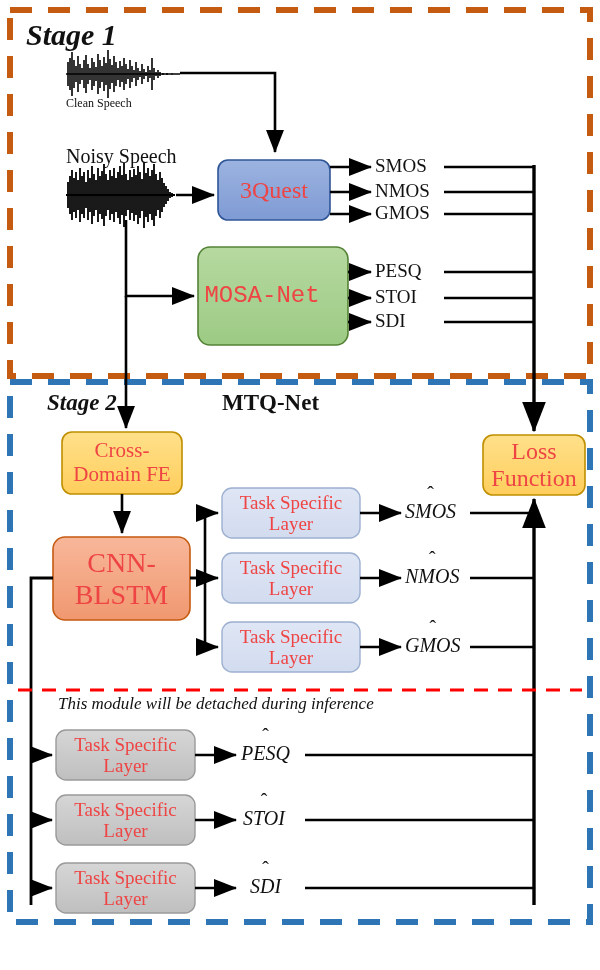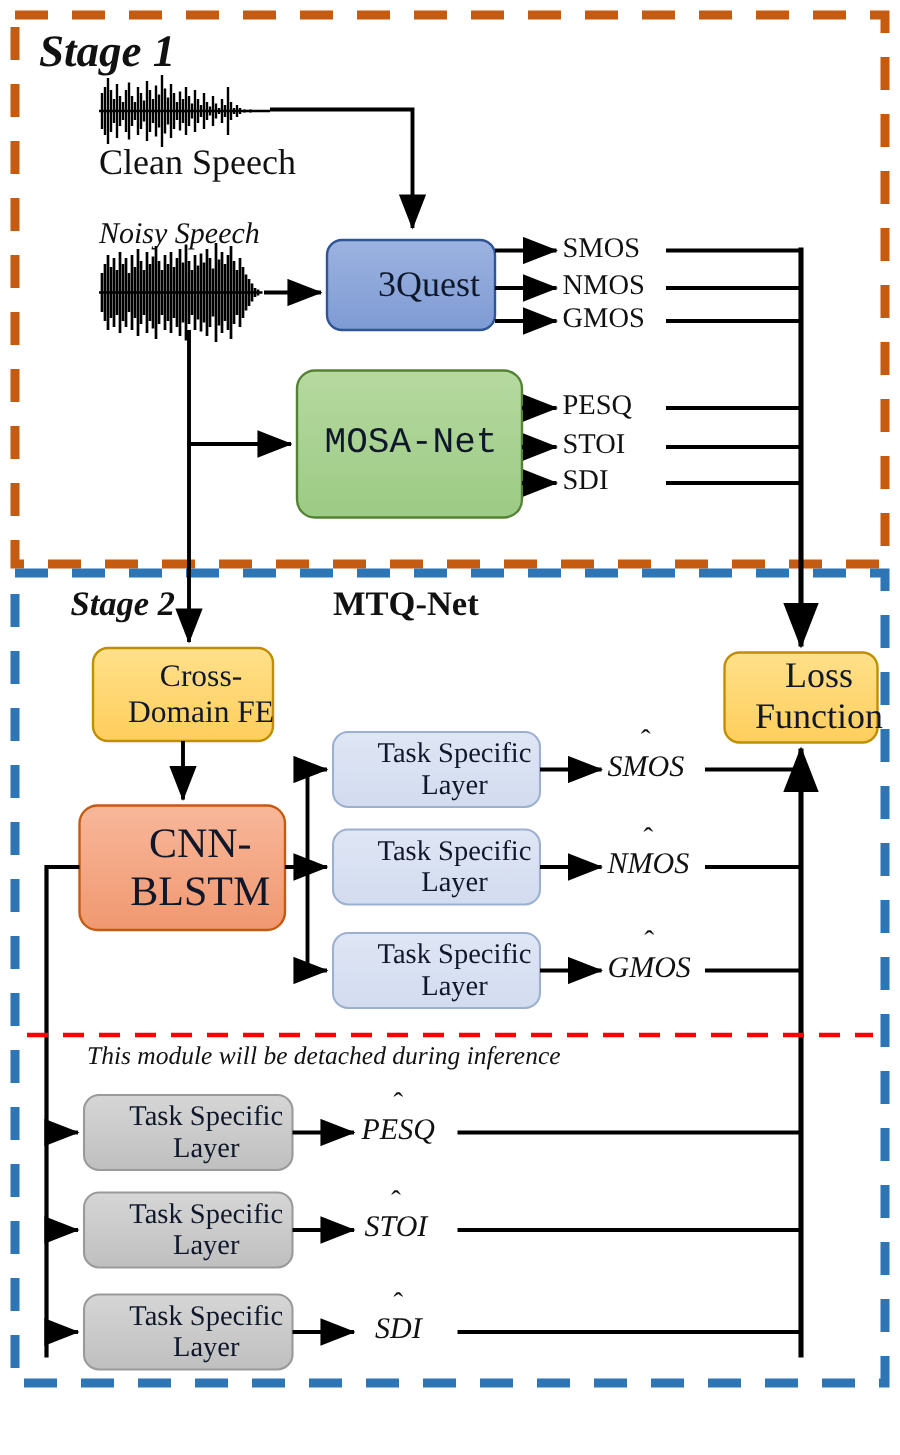--- a/index.html
+++ b/index.html
@@ -1,22 +1,22 @@
 <!DOCTYPE html>
 <html><head>
 <meta charset="utf-8">
 <style>
   html,body{margin:0;padding:0;background:#ffffff;}
   body{width:600px;height:970px;overflow:hidden;font-family:"Liberation Serif",serif;}
   #stage{position:relative;width:600px;height:970px;}
   svg{position:absolute;left:0;top:0;}
   .boxlabel{
     position:absolute;display:flex;align-items:center;justify-content:center;
-    text-align:center;font-family:"Liberation Serif",serif;color:#0f172a;
-    line-height:1.12;pointer-events:none;margin-left:12px;
+    text-align:center;font-family:"Liberation Serif",serif;color:#ef4444;
+    line-height:1.12;pointer-events:none;
   }
   .netlabel{
     position:absolute;font-family:"Liberation Serif",serif;color:#111;
     white-space:nowrap;
   }
   .ital{font-style:italic;font-weight:bold;}
   .italnorm{font-style:italic;}
   .bold{font-weight:bold;}
   .hatw{position:relative;display:inline-block;}
   .hatw .hat{
@@ -251,22 +251,22 @@
 </svg>
 
 <div class="netlabel ital" style="left:26px;top:18px;font-size:30px;">Stage 1</div>
 
 <div class="netlabel ital" style="left:26px;top:390px;font-size:23px;margin-left:21px;">Stage 2</div>
 
 <div class="netlabel bold" style="left:222px;top:390px;font-size:23px;">MTQ-Net</div>
 
 <div class="netlabel italnorm" style="left:58px;top:694px;font-size:17px;">This module will be detached during inference</div>
 
-<div class="netlabel" style="left:66px;top:96px;font-size:24px;">Clean Speech</div>
-<div class="netlabel" style="left:66px;top:145px;font-size:20px;font-style:italic;">Noisy Speech</div>
+<div class="netlabel" style="left:66px;top:96px;font-size:12px;">Clean Speech</div>
+<div class="netlabel" style="left:66px;top:145px;font-size:20px;">Noisy Speech</div>
 
 <div class="boxlabel" style="left:218px;top:160px;width:112px;height:60px;font-size:24px;">3Quest</div>
 <div class="boxlabel" style="left:198px;top:247px;width:128px;height:98px;font-size:24px;font-family:Liberation Mono, monospace;">MOSA-Net</div>
 
 <div class="netlabel" style="left:375px;top:155px;font-size:19px;">SMOS</div>
 <div class="netlabel" style="left:375px;top:180px;font-size:19px;">NMOS</div>
 <div class="netlabel" style="left:375px;top:202px;font-size:19px;">GMOS</div>
 <div class="netlabel" style="left:375px;top:260px;font-size:19px;">PESQ</div>
 <div class="netlabel" style="left:375px;top:286px;font-size:19px;">STOI</div>
 <div class="netlabel" style="left:375px;top:310px;font-size:19px;">SDI</div>

